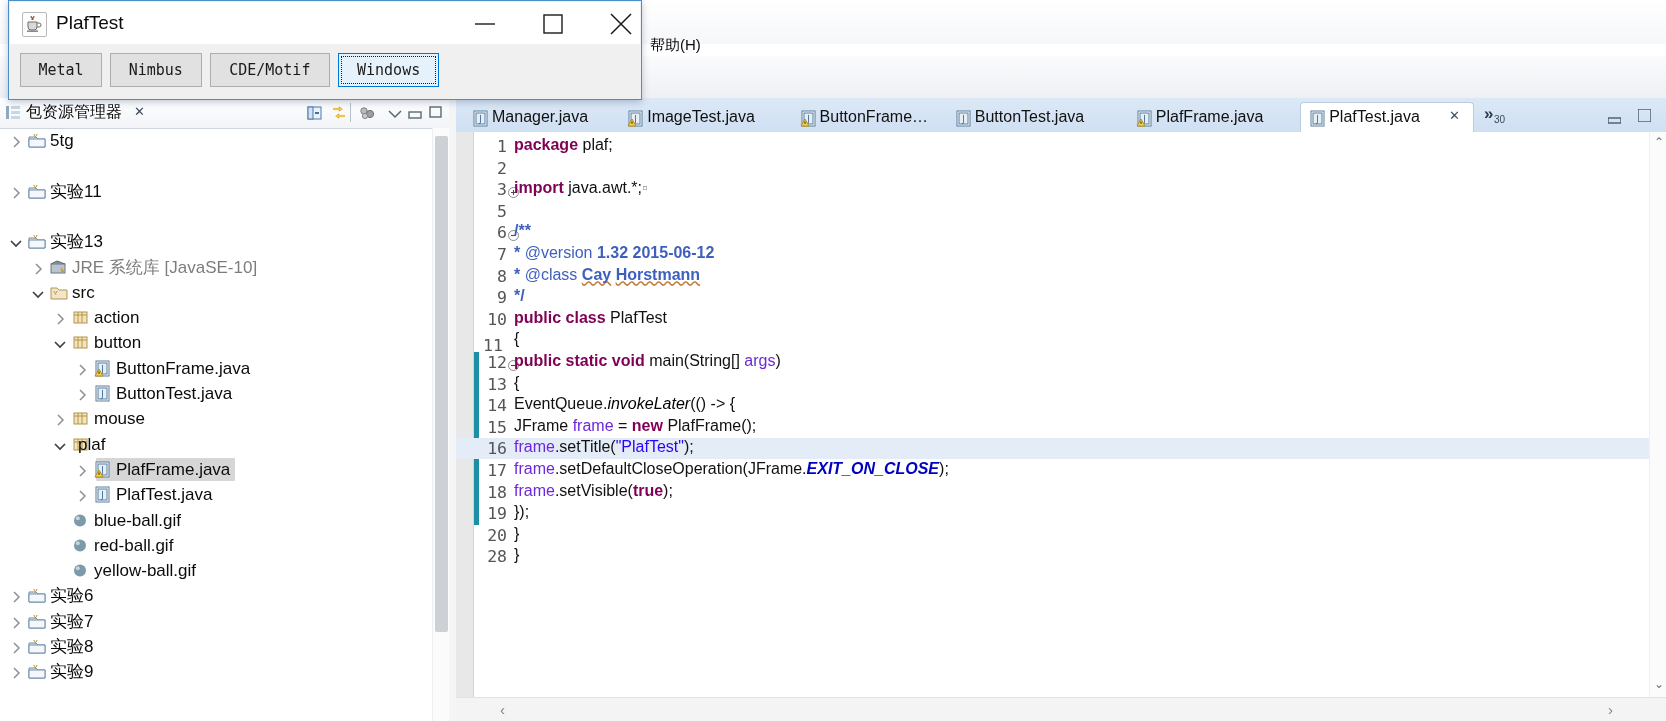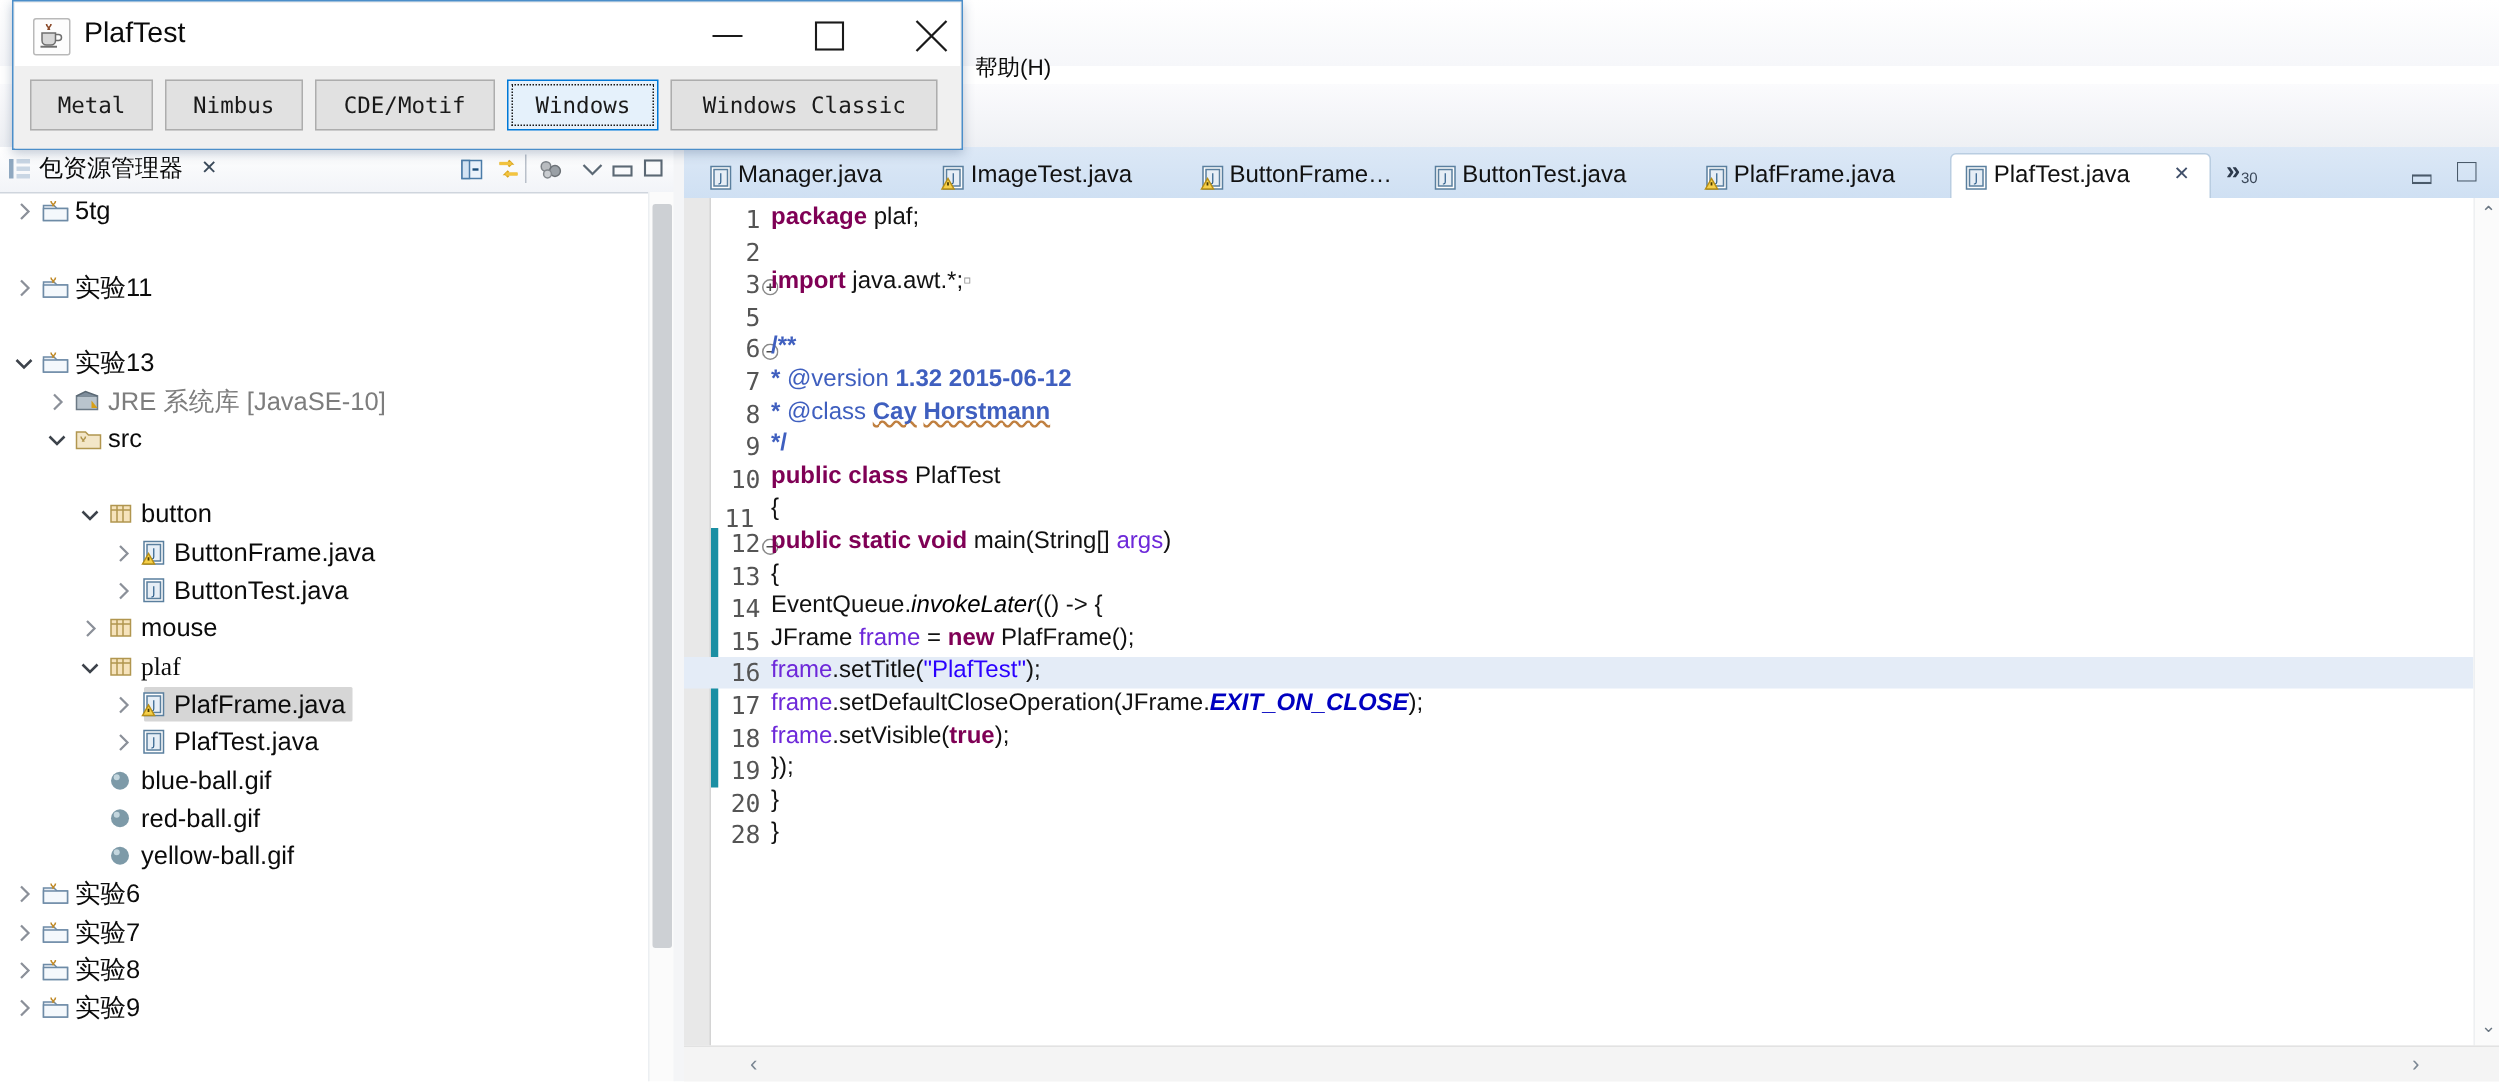--- a/index.html
+++ b/index.html
@@ -298,20 +298,30 @@
         <div class="row" style="top: 151.8px;">
           <span class="twisty" style="left:32px;"><svg width="12" height="12" viewBox="0 0 12 12">
               <path d="M1 4 L6 9 L11 4" fill="none" stroke="#3d434b" stroke-width="1.7"></path>
             </svg></span>
           <span class="ticon" style="left:50px;"><svg width="18" height="17" viewBox="0 0 18 17">
               <path d="M1 4h6l2 2h8v9H1z" fill="#f3e6c8" stroke="#b1964f"></path>
               <path d="M4 7c0 2 2 2 2 3.5M7 7c0 2-2 2-2 3.5" stroke="#b1964f" fill="none"></path>
             </svg></span>
           <span class="tlabel" style="left:72px;">src</span>
         </div>
+        <div class="row" style="top: 177.1px;">
+          <span class="twisty" style="left:54px;"><svg width="12" height="12" viewBox="0 0 12 12">
+              <path d="M4 1 L9 6 L4 11" fill="none" stroke="#8b9099" stroke-width="1.5"></path>
+            </svg></span>
+          <span class="ticon" style="left:72px;"><svg width="18" height="17" viewBox="0 0 18 17">
+              <rect x="2" y="3" width="13" height="11" fill="#f6e3bc" stroke="#b1964f"></rect>
+              <path d="M2 6h13M6 3v11M10 3v11" stroke="#b1964f"></path>
+            </svg></span>
+          <span class="tlabel" style="left:94px;">action</span>
+        </div>
         <div class="row" style="top: 202.4px;">
           <span class="twisty" style="left:54px;"><svg width="12" height="12" viewBox="0 0 12 12">
               <path d="M1 4 L6 9 L11 4" fill="none" stroke="#3d434b" stroke-width="1.7"></path>
             </svg></span>
           <span class="ticon" style="left:72px;"><svg width="18" height="17" viewBox="0 0 18 17">
               <rect x="2" y="3" width="13" height="11" fill="#f6e3bc" stroke="#b1964f"></rect>
               <path d="M2 6h13M6 3v11M10 3v11" stroke="#b1964f"></path>
             </svg></span>
           <span class="tlabel" style="left:94px;">button</span>
         </div>
@@ -350,21 +360,21 @@
           <span class="tlabel" style="left:94px;">mouse</span>
         </div>
         <div class="row" style="top: 303.6px;">
           <span class="twisty" style="left:54px;"><svg width="12" height="12" viewBox="0 0 12 12">
               <path d="M1 4 L6 9 L11 4" fill="none" stroke="#3d434b" stroke-width="1.7"></path>
             </svg></span>
           <span class="ticon" style="left:72px;"><svg width="18" height="17" viewBox="0 0 18 17">
               <rect x="2" y="3" width="13" height="11" fill="#f6e3bc" stroke="#b1964f"></rect>
               <path d="M2 6h13M6 3v11M10 3v11" stroke="#b1964f"></path>
             </svg></span>
-          <span class="tlabel" style="left:94px;font-family:Liberation Serif, serif;">plaf</span>
+          <span class="tlabel" style="left:78px;">plaf</span>
         </div>
         <div class="row selected" style="top: 328.9px;">
           <span class="selbg" style="left:96px;width:138.79999999999998px;"></span>
           <span class="twisty" style="left:76px;"><svg width="12" height="12" viewBox="0 0 12 12">
               <path d="M4 1 L9 6 L4 11" fill="none" stroke="#8b9099" stroke-width="1.5"></path>
             </svg></span>
           <span class="ticon" style="left:94px;"><svg width="18" height="17" viewBox="0 0 18 17">
               <rect x="2" y="1" width="13" height="15" fill="#fdfdfd" stroke="#5a7f9e"></rect>
               <rect x="4" y="3" width="9" height="11" fill="#e6eef6" stroke="#5a7f9e"></rect>
               <text x="8.5" y="11.5" font-size="8" text-anchor="middle" fill="#2c5d8a" font-family="DejaVu Sans, sans-serif">J</text>
@@ -641,17 +651,16 @@
         <svg width="68" height="42" viewBox="0 0 68 42">
             <path d="M24 11 L44 31 M44 11 L24 31" stroke="#1a1a1a" stroke-width="1.5"></path>
           </svg>
       </span>
     </div>
     <div id="plaf-content">
         <div class="plafbtn" style="left: 10px; width: 82px;"><span>Metal</span></div>
         <div class="plafbtn" style="left: 100px; width: 91.6px;"><span>Nimbus</span></div>
         <div class="plafbtn" style="left: 199.6px; width: 120.4px;"><span>CDE/Motif</span></div>
         <div class="plafbtn focus" style="left: 328px; width: 101.2px;"><span class="inner"></span><span>Windows</span></div>
-        <div class="plafbtn" style="left: 437.2px; width: 178px;"><span>Windows Classic</span></div>
       </div>
   </div>
 
 </div>
 
 </body></html>

